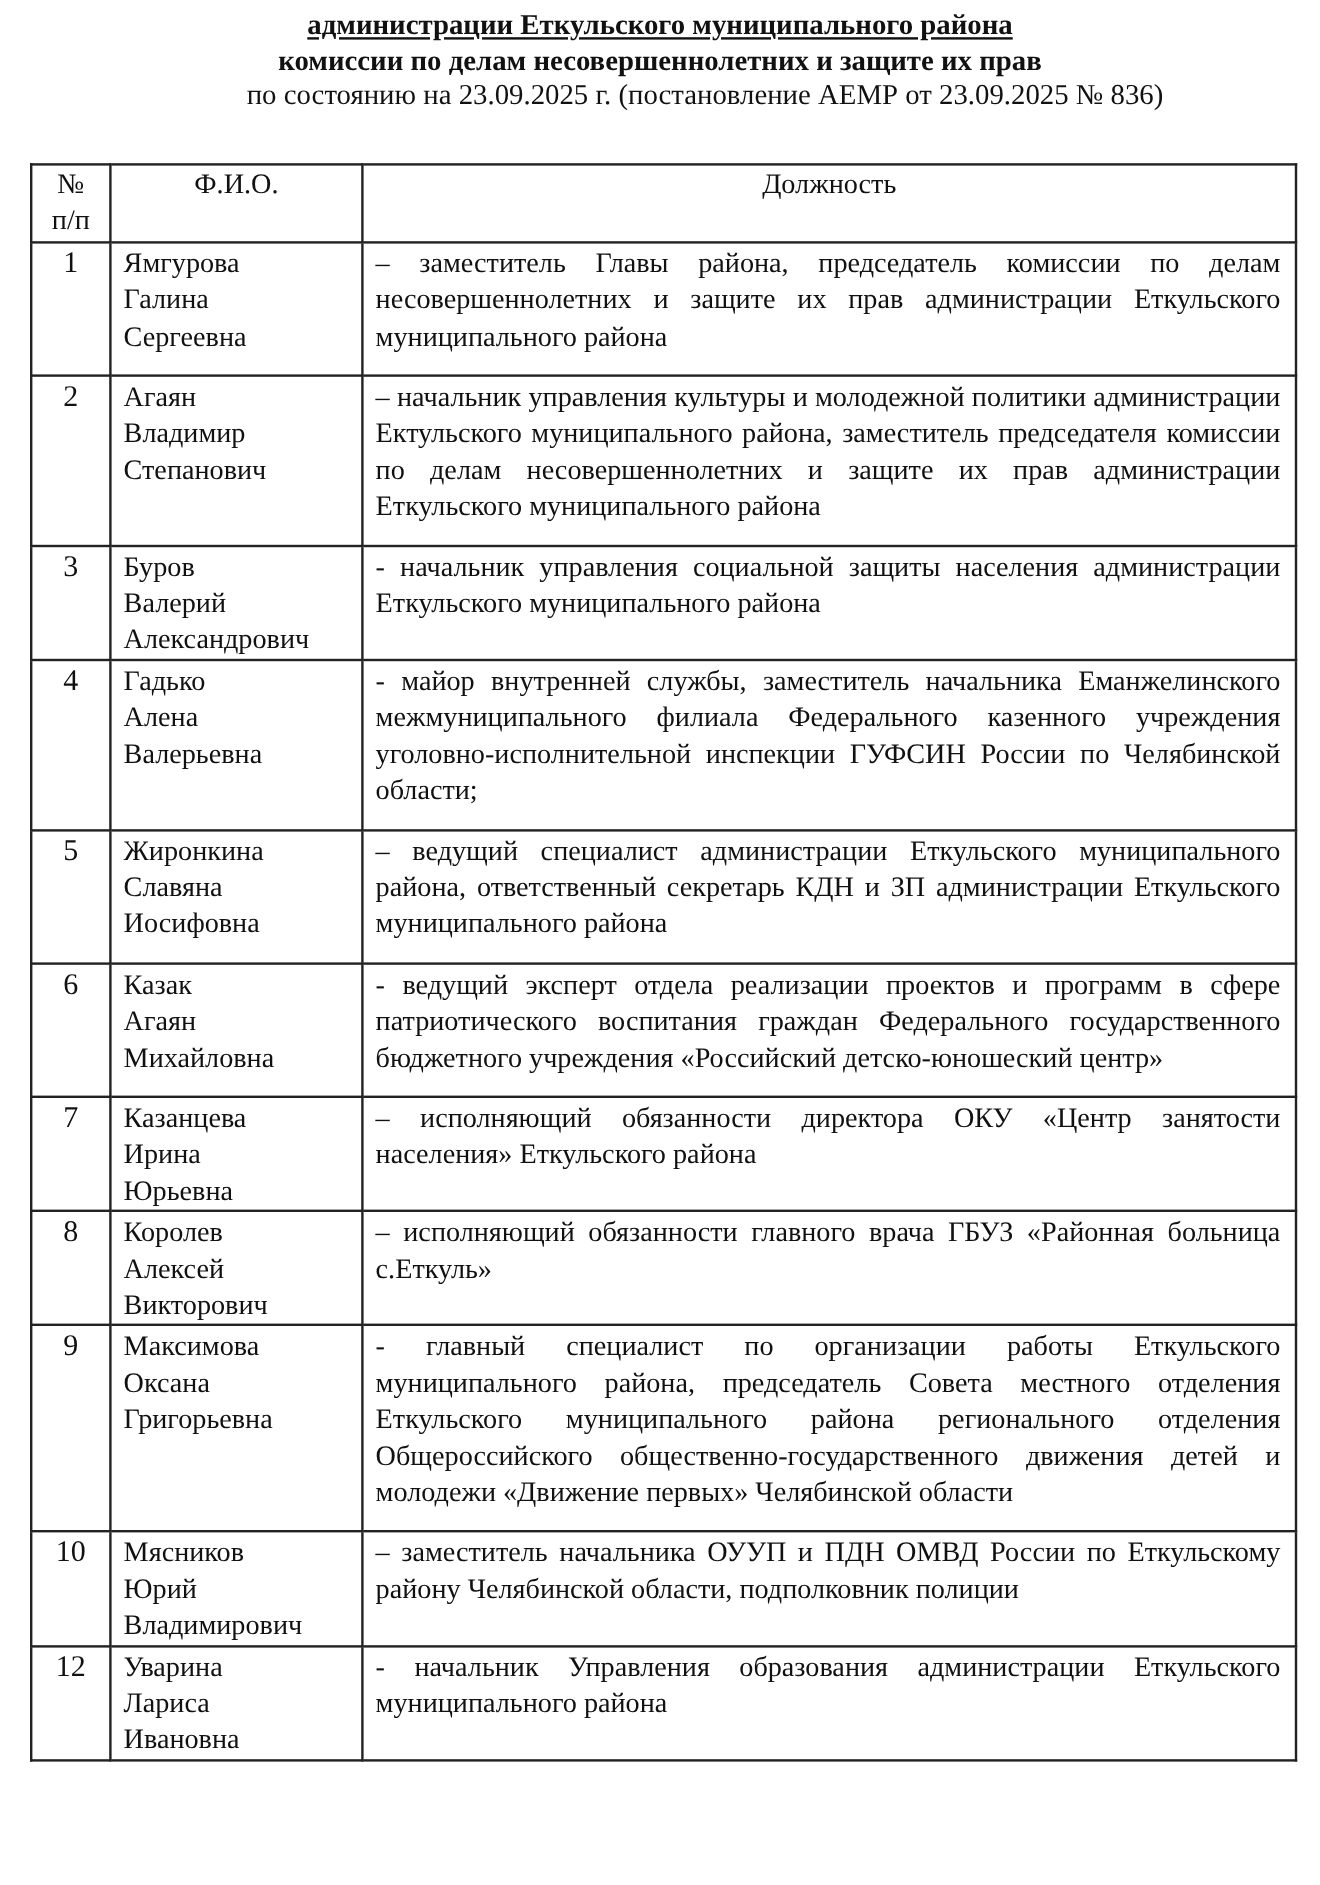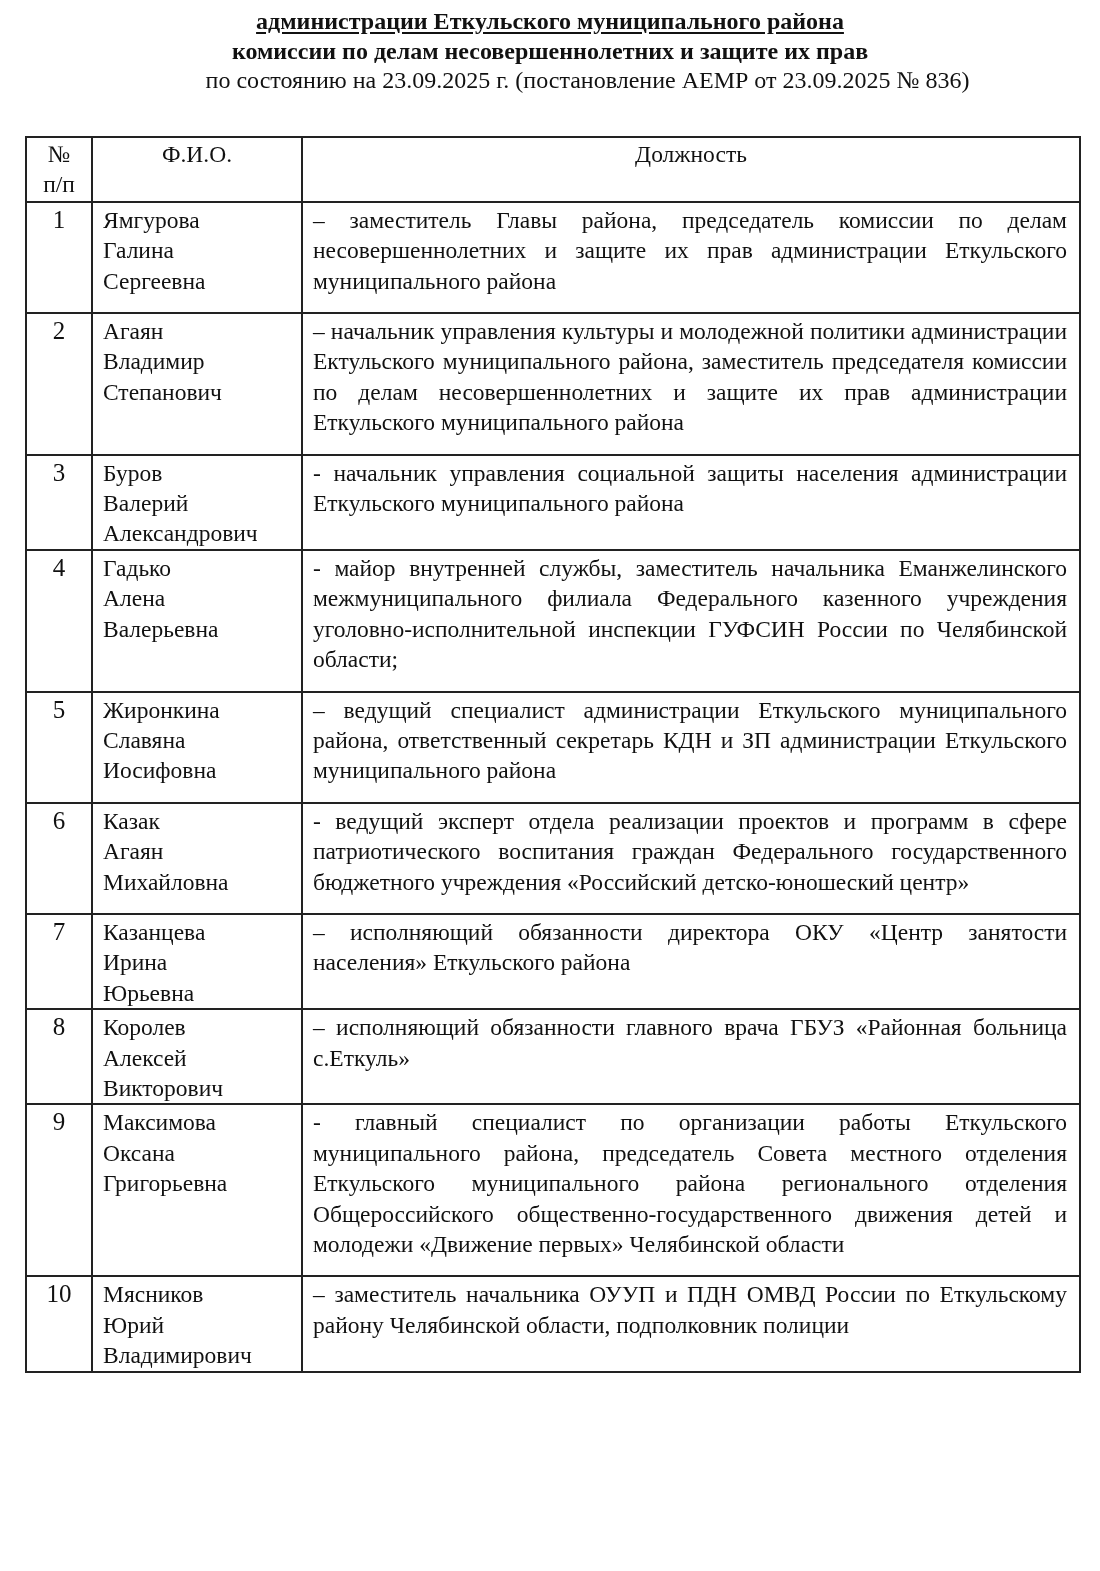--- a/index.html
+++ b/index.html
@@ -151,14 +151,23 @@
     <td class="num">10</td>
     <td class="name">
       <span class="name-line">Мясников</span>
       <span class="name-line">Юрий</span>
       <span class="name-line">Владимирович</span>
     </td>
     <td class="pos">– заместитель начальника ОУУП и ПДН ОМВД России по Еткульскому району Челябинской области, подполковник полиции</td>
   </tr>
 
 
+  <tr>
+    <td class="num">12</td>
+    <td class="name">
+      <span class="name-line">Уварина</span>
+      <span class="name-line">Лариса</span>
+      <span class="name-line">Ивановна</span>
+    </td>
+    <td class="pos">- начальник Управления образования администрации Еткульского муниципального района</td>
+  </tr>
 </tbody>
 </table>
 
 </body></html>

